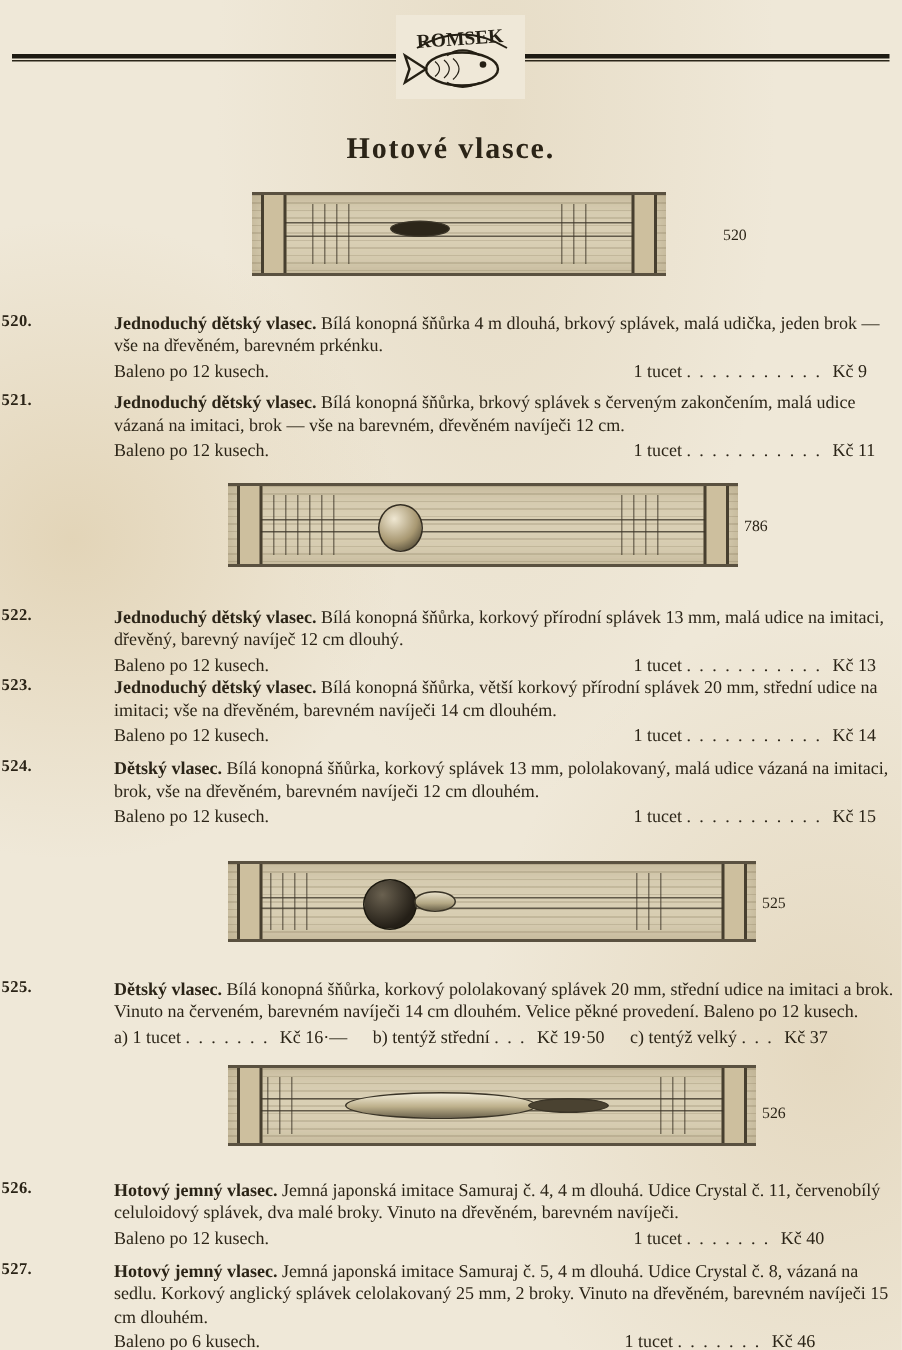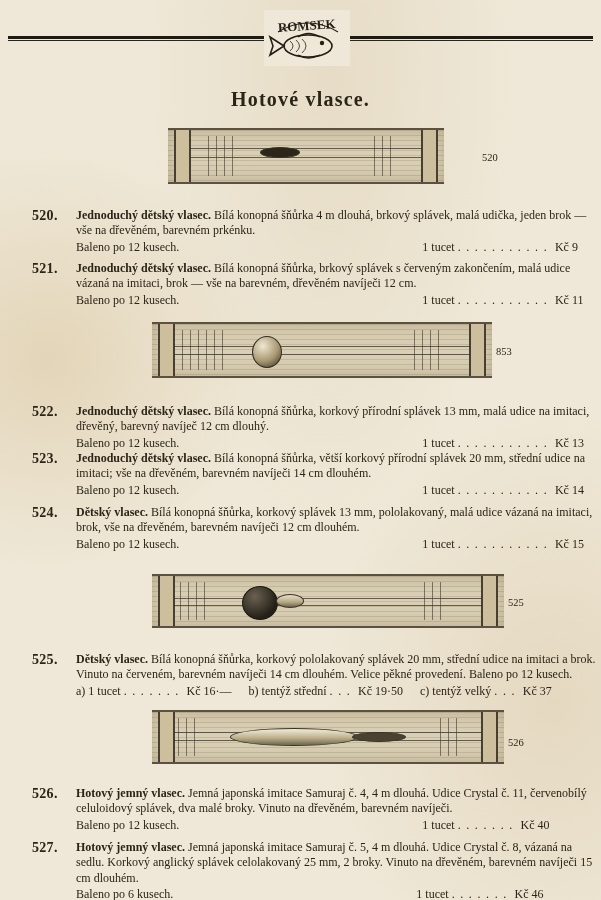--- a/index.html
+++ b/index.html
@@ -120,23 +120,23 @@
   .illus-num {
     position: absolute;
     font-size: 10.5px;
     color: #2b2417;
   }
 
   
   .entry { position: absolute; }
   .entry .num {
     position: absolute;
-    left: 32px;
+    left: 1px;
     font-weight: bold;
-    font-size: 14px;
+    font-size: 11px;
     letter-spacing: .3px;
   }
   .entry .body {
     position: absolute;
     left: 76px;
     width: 525px;
     font-size: 12px;
     line-height: 1.28;
     text-align: left;
   }
@@ -238,21 +238,21 @@
     <div class="wrap" style="left:46px;"></div>
     <div class="wrap" style="left:54px;"></div>
     <div class="wrap" style="left:62px;"></div>
     <div class="wrap" style="left:70px;"></div>
     <div class="wrap" style="left:262px;"></div>
     <div class="wrap" style="left:270px;"></div>
     <div class="wrap" style="left:278px;"></div>
     <div class="wrap" style="left:286px;"></div>
     <div class="float-oval" style="left:100px; top:12px; width:28px; height:30px;"></div>
   </div>
-  <div class="illus-num" style="left:496px; top:346px;">853</div>
+  <div class="illus-num" style="left:496px; top:346px;">786</div>
 
   <div class="entry" style="top:404px; left:0; width:601px;">
     <div class="num">522.</div>
     <div class="body">
       <span style="font-weight:bold;">Jednoduchý dětský vlasec.</span>
       <span>Bílá konopná šňůrka, korkový přírodní splávek 13 mm, malá udice na imitaci, dřevěný, barevný navíječ 12 cm dlouhý.</span>
       <span class="pack-line">
         <span class="left">Baleno po 12 kusech.</span>
         <span class="mid" style="margin-left:240px;">
           <span>1 tucet</span>

